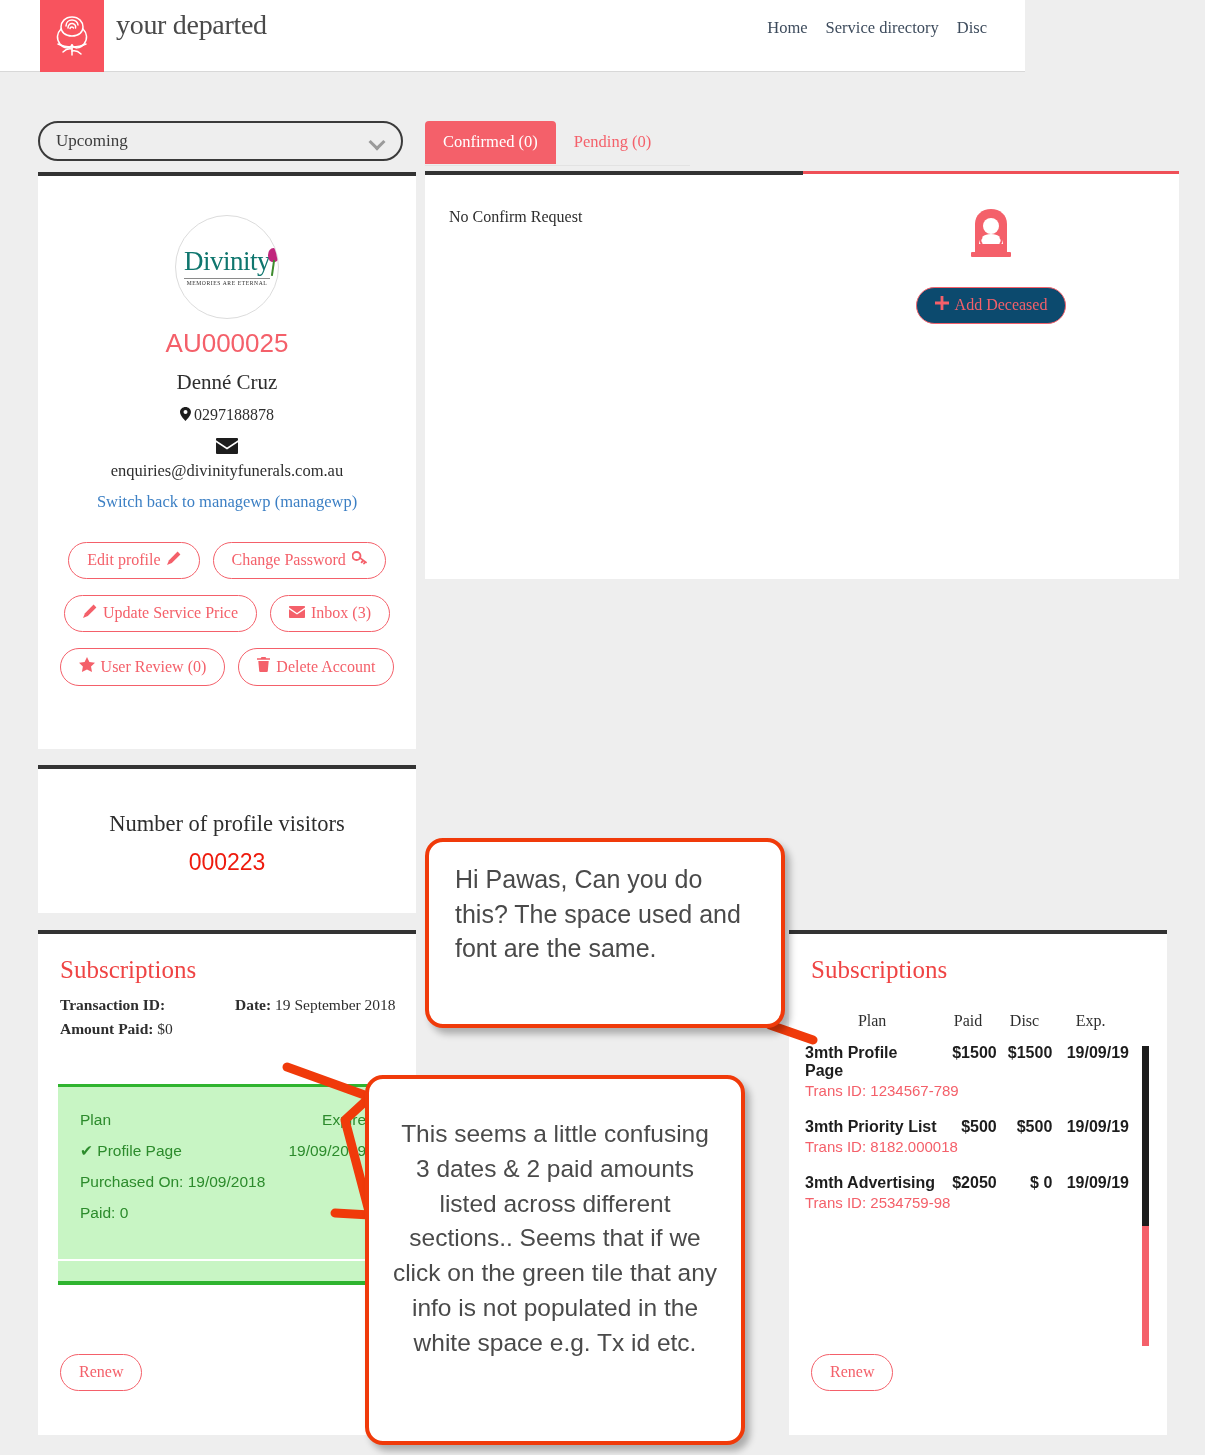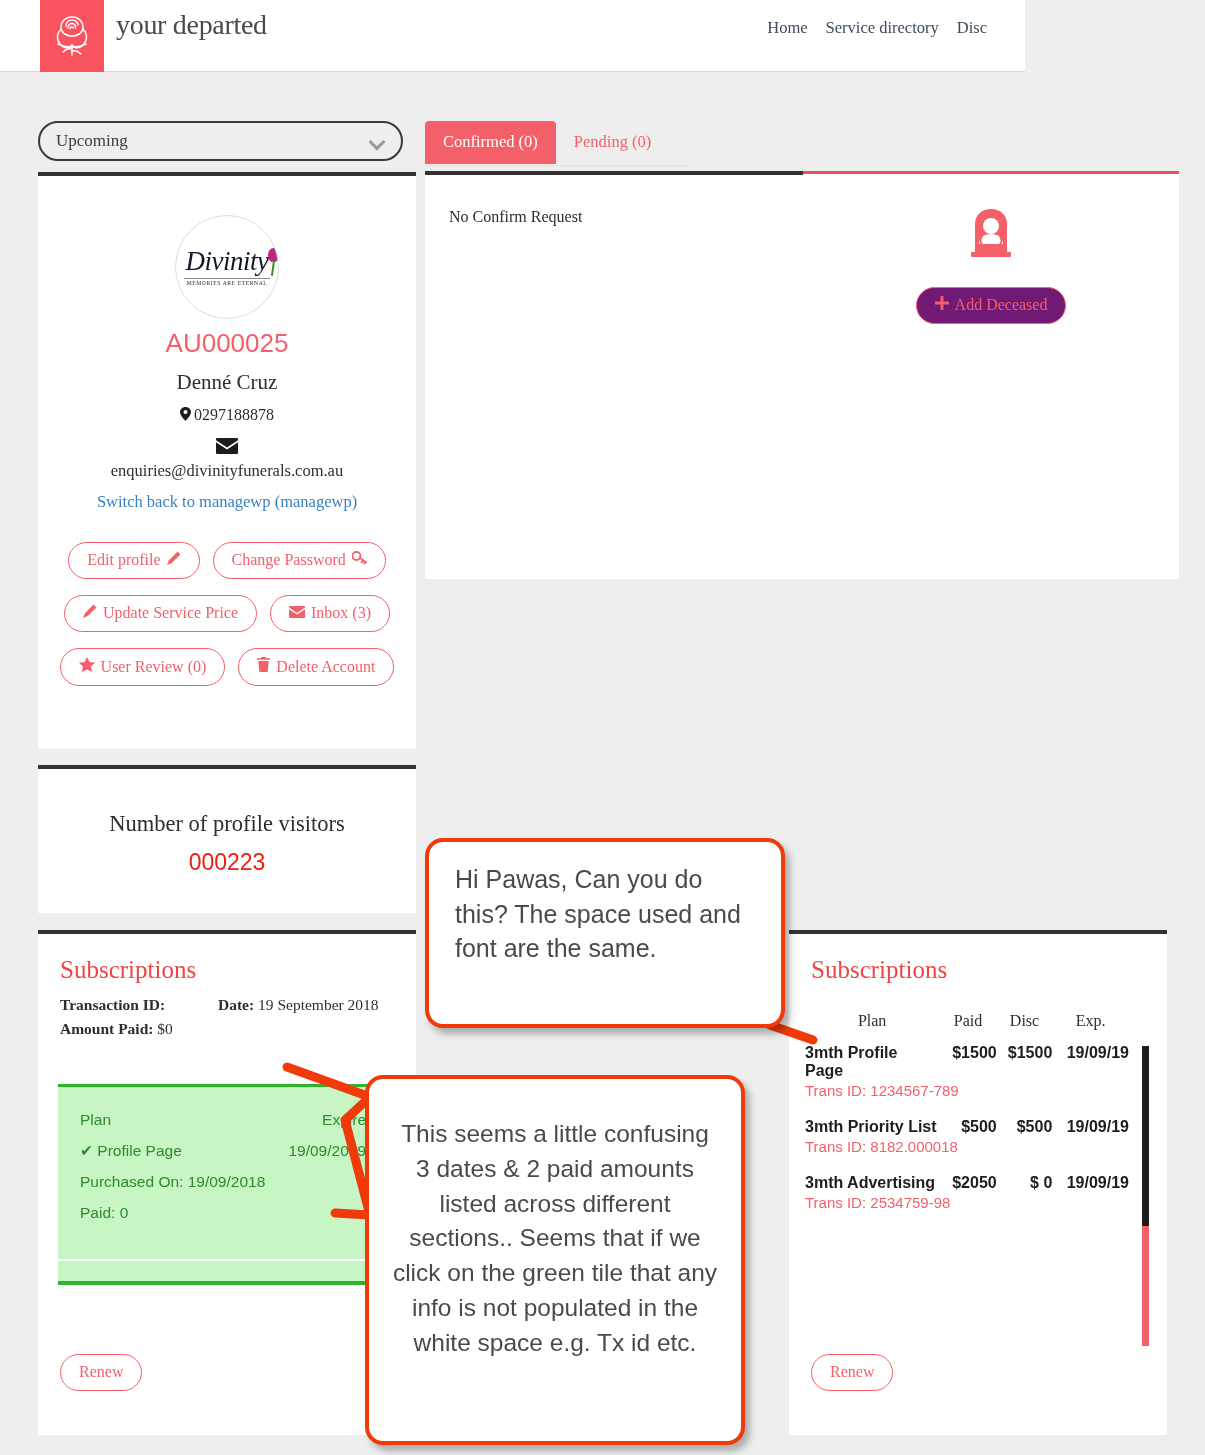--- a/index.html
+++ b/index.html
@@ -56,22 +56,22 @@
   
   #profile-card { left: 38px; top: 172px; width: 378px; height: 577px; }
   .avatar {
     position: absolute; left: 50%; top: 39px; transform: translateX(-50%);
     width: 104px; height: 104px; border-radius: 50%;
     border: 1px solid #dcdcdc; background: #fff; overflow: hidden;
     display: flex; align-items: center; justify-content: center;
   }
   .avatar .divinity { text-align: center; line-height: 1; position: relative; }
   .avatar .dv-word {
-    font-family: "Liberation Serif", serif; font-style: italic;
-    font-size: 27px; color: #0f172a; letter-spacing: -0.5px;
+    font-family: "Liberation Serif", serif; 
+    font-size: 27px; color: #0f766e; letter-spacing: -0.5px;
   }
   .avatar .dv-tulip {
     position: absolute; right: -9px; top: 0px; width: 11px; height: 14px;
     background: #c0267c; border-radius: 50% 50% 45% 45%;
   }
   .avatar .dv-stem {
     position: absolute; right: -4px; top: 12px; width: 2px; height: 16px;
     background: #3e8b2e; transform: rotate(8deg);
   }
   .avatar .dv-rule {
@@ -104,21 +104,21 @@
     font-size: 16.5px; color: #3b7fc4; cursor: pointer;
   }
   .btn-rows { position: absolute; left: 0; right: 0; top: 366px; }
   .btn-row { display: flex; justify-content: center; gap: 13px; margin-bottom: 16px; }
   .pill {
     border: 1.6px solid #f4606a; border-radius: 22px; background: #ffffff;
     color: #f4606a; font-size: 16px; padding: 8px 18px 9px;
     display: inline-flex; align-items: center; gap: 6px; cursor: pointer;
     font-family: "Liberation Serif", serif; white-space: nowrap;
   }
-  .pill.green { background: #701a75; }
+  .pill.green { background: #0c4a6e; }
 
   
   #visitors-card { left: 38px; top: 765px; width: 378px; height: 148px; }
   .vis-title {
     position: absolute; left: 0; right: 0; top: 42px; text-align: center;
     font-size: 22.5px; color: #2e2e2e;
   }
   .vis-count {
     position: absolute; left: 0; right: 0; top: 80px; text-align: center;
     font-size: 23px; color: #ee1b0e; font-family: "Liberation Sans", sans-serif;
@@ -139,21 +139,21 @@
 
   
   #deceased-panel { left: 803px; top: 171px; width: 376px; height: 408px; }
   .tomb-ic { position: absolute; left: 0; right: 0; top: 32px; text-align: center; }
   .dec-btn-wrap { position: absolute; left: 0; right: 0; top: 113px; text-align: center; }
 
   
   #subs-left { left: 38px; top: 930px; width: 378px; height: 505px; }
   .sub-h { position: absolute; left: 22px; top: 22px; font-size: 25px; color: #ef4444; }
   .sub-meta { position: absolute; left: 22px; top: 62px; right: 0px; font-size: 15.5px; color: #2e2e2e; }
-  .sub-meta .row { display: flex; margin-bottom: 4px; }
+  .sub-meta .row { display: flex; margin-bottom: 4px; gap: 17px; }
   .sub-meta .k { font-weight: bold; }
   .sub-meta .c1 { width: 158px; }
   .sub-meta .c2 { width: 165px; }
   .green-tile {
     position: absolute; left: 20px; top: 150px; width: 330px; height: 175px;
     background: #c8f5c4; border-top: 3px solid #2fb42f;
     font-family: "Liberation Sans", sans-serif;
   }
   .gt-row {
     position: absolute; left: 22px; right: 22px; font-size: 15.5px; color: #2c8b2c;

